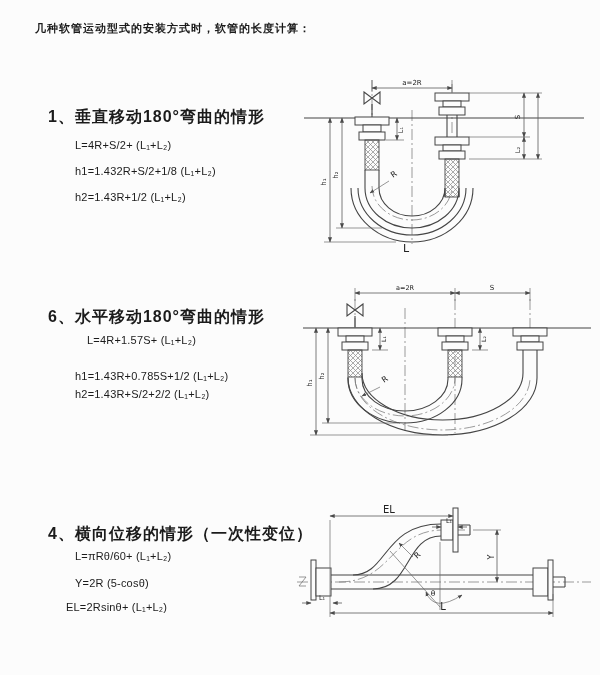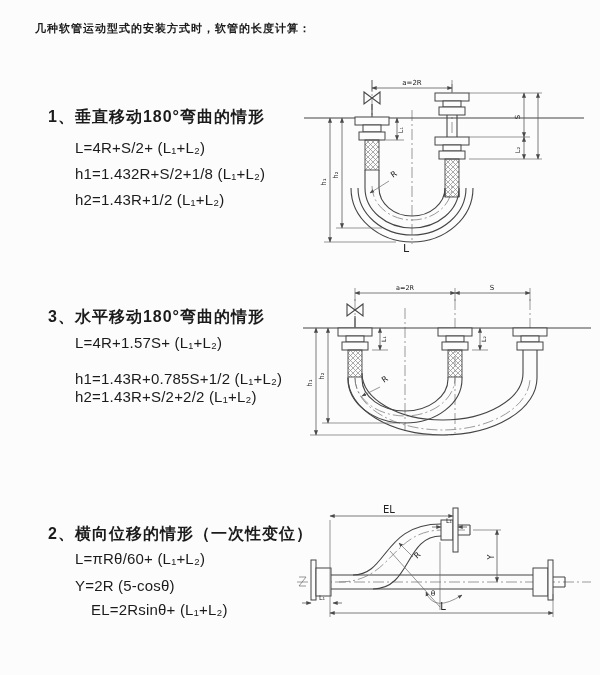--- a/index.html
+++ b/index.html
@@ -3,21 +3,21 @@
 <meta charset="utf-8">
 <style>
   html,body{margin:0;padding:0}
   body{
     width:600px;height:675px;position:relative;overflow:hidden;
     background:#fcfcfc;color:#1b1b1b;
     font-family:"Liberation Sans","DejaVu Sans",sans-serif;
   }
   .title{position:absolute;left:35px;top:21px;font-size:11px;font-weight:bold;letter-spacing:1px}
   .sec-heading{position:absolute;font-size:16px;font-weight:bold;letter-spacing:1px}
-  .formula{position:absolute;font-size:15px;letter-spacing:.2px;white-space:pre}
+  .formula{position:absolute;font-size:11px;letter-spacing:.2px;white-space:pre}
   svg{position:absolute}
   .dim{stroke:#5a5a5a;stroke-width:.8;fill:none}
   .thin{stroke:#6a6a6a;stroke-width:.7;fill:none}
   .solid{stroke:#454545;stroke-width:1.1;fill:none}
   .fit{stroke:#454545;stroke-width:1;fill:#fcfcfc}
   .cl{stroke:#707070;stroke-width:.7;fill:none;stroke-dasharray:11 3 2 3}
   .lbl{fill:#222;font-family:"DejaVu Sans",sans-serif}
 </style>
 </head>
 <body>
@@ -114,23 +114,23 @@
   </g>
 
   <g>
     <path class="thin" d="M91,109 L72,121" marker-end="url(#ar)"></path>
     <text class="lbl" x="95" y="106" font-size="8" transform="rotate(-35 95 106)">R</text>
   </g>
 
   <text class="lbl" x="108" y="180" font-size="11" text-anchor="middle">L</text>
 </svg>
 
-<div class="sec-heading" style="left:48px;top:307px">3、水平移动180°弯曲的情形</div>
+<div class="sec-heading" style="left:48px;top:307px">6、水平移动180°弯曲的情形</div>
 <div>
-  <div class="formula" style="left:75px;top:334px">L=4R+1.57S+ (L₁+L₂)</div>
+  <div class="formula" style="left:87px;top:334px">L=4R+1.57S+ (L₁+L₂)</div>
   <div class="formula" style="left:75px;top:370px">h1=1.43R+0.785S+1/2 (L₁+L₂)</div>
   <div class="formula" style="left:75px;top:388px">h2=1.43R+S/2+2/2 (L₁+L₂)</div>
 </div>
 
 <svg style="left:298px;top:283px" width="300" height="168" viewBox="0 0 300 168">
 
   <g>
     <path class="cl" d="M57,16 V64"></path>
     <path class="cl" d="M157,16 V150"></path>
     <path class="cl" d="M232,16 V64"></path>
@@ -202,25 +202,25 @@
     <path class="dim" d="M182,45 V67" marker-start="url(#ar)" marker-end="url(#ar)"></path>
     <text class="lbl" x="188" y="56" font-size="6" text-anchor="middle" transform="rotate(-90 188 56)">L₂</text>
   </g>
 
   <g>
     <path class="thin" d="M82,104 L64,113" marker-end="url(#ar)"></path>
     <text class="lbl" x="86" y="100" font-size="8" transform="rotate(-35 86 100)">R</text>
   </g>
 </svg>
 
-<div class="sec-heading" style="left:48px;top:524px">2、横向位移的情形（一次性变位）</div>
+<div class="sec-heading" style="left:48px;top:524px">4、横向位移的情形（一次性变位）</div>
 <div>
   <div class="formula" style="left:75px;top:550px">L=πRθ/60+ (L₁+L₂)</div>
   <div class="formula" style="left:75px;top:577px">Y=2R (5-cosθ)</div>
-  <div class="formula" style="left:91px;top:601px">EL=2Rsinθ+ (L₁+L₂)</div>
+  <div class="formula" style="left:66px;top:601px">EL=2Rsinθ+ (L₁+L₂)</div>
 </div>
 
 <svg style="left:293px;top:496px" width="307" height="132" viewBox="0 0 307 132">
 
   <g>
     <path class="cl" d="M4,86 H298"></path>
     <path class="cl" d="M46,86 C100,86 98,34 150,34 H172"></path>
     <path class="thin" d="M6,81 L13,81 L6,90 L13,90"></path>
   </g>
 

